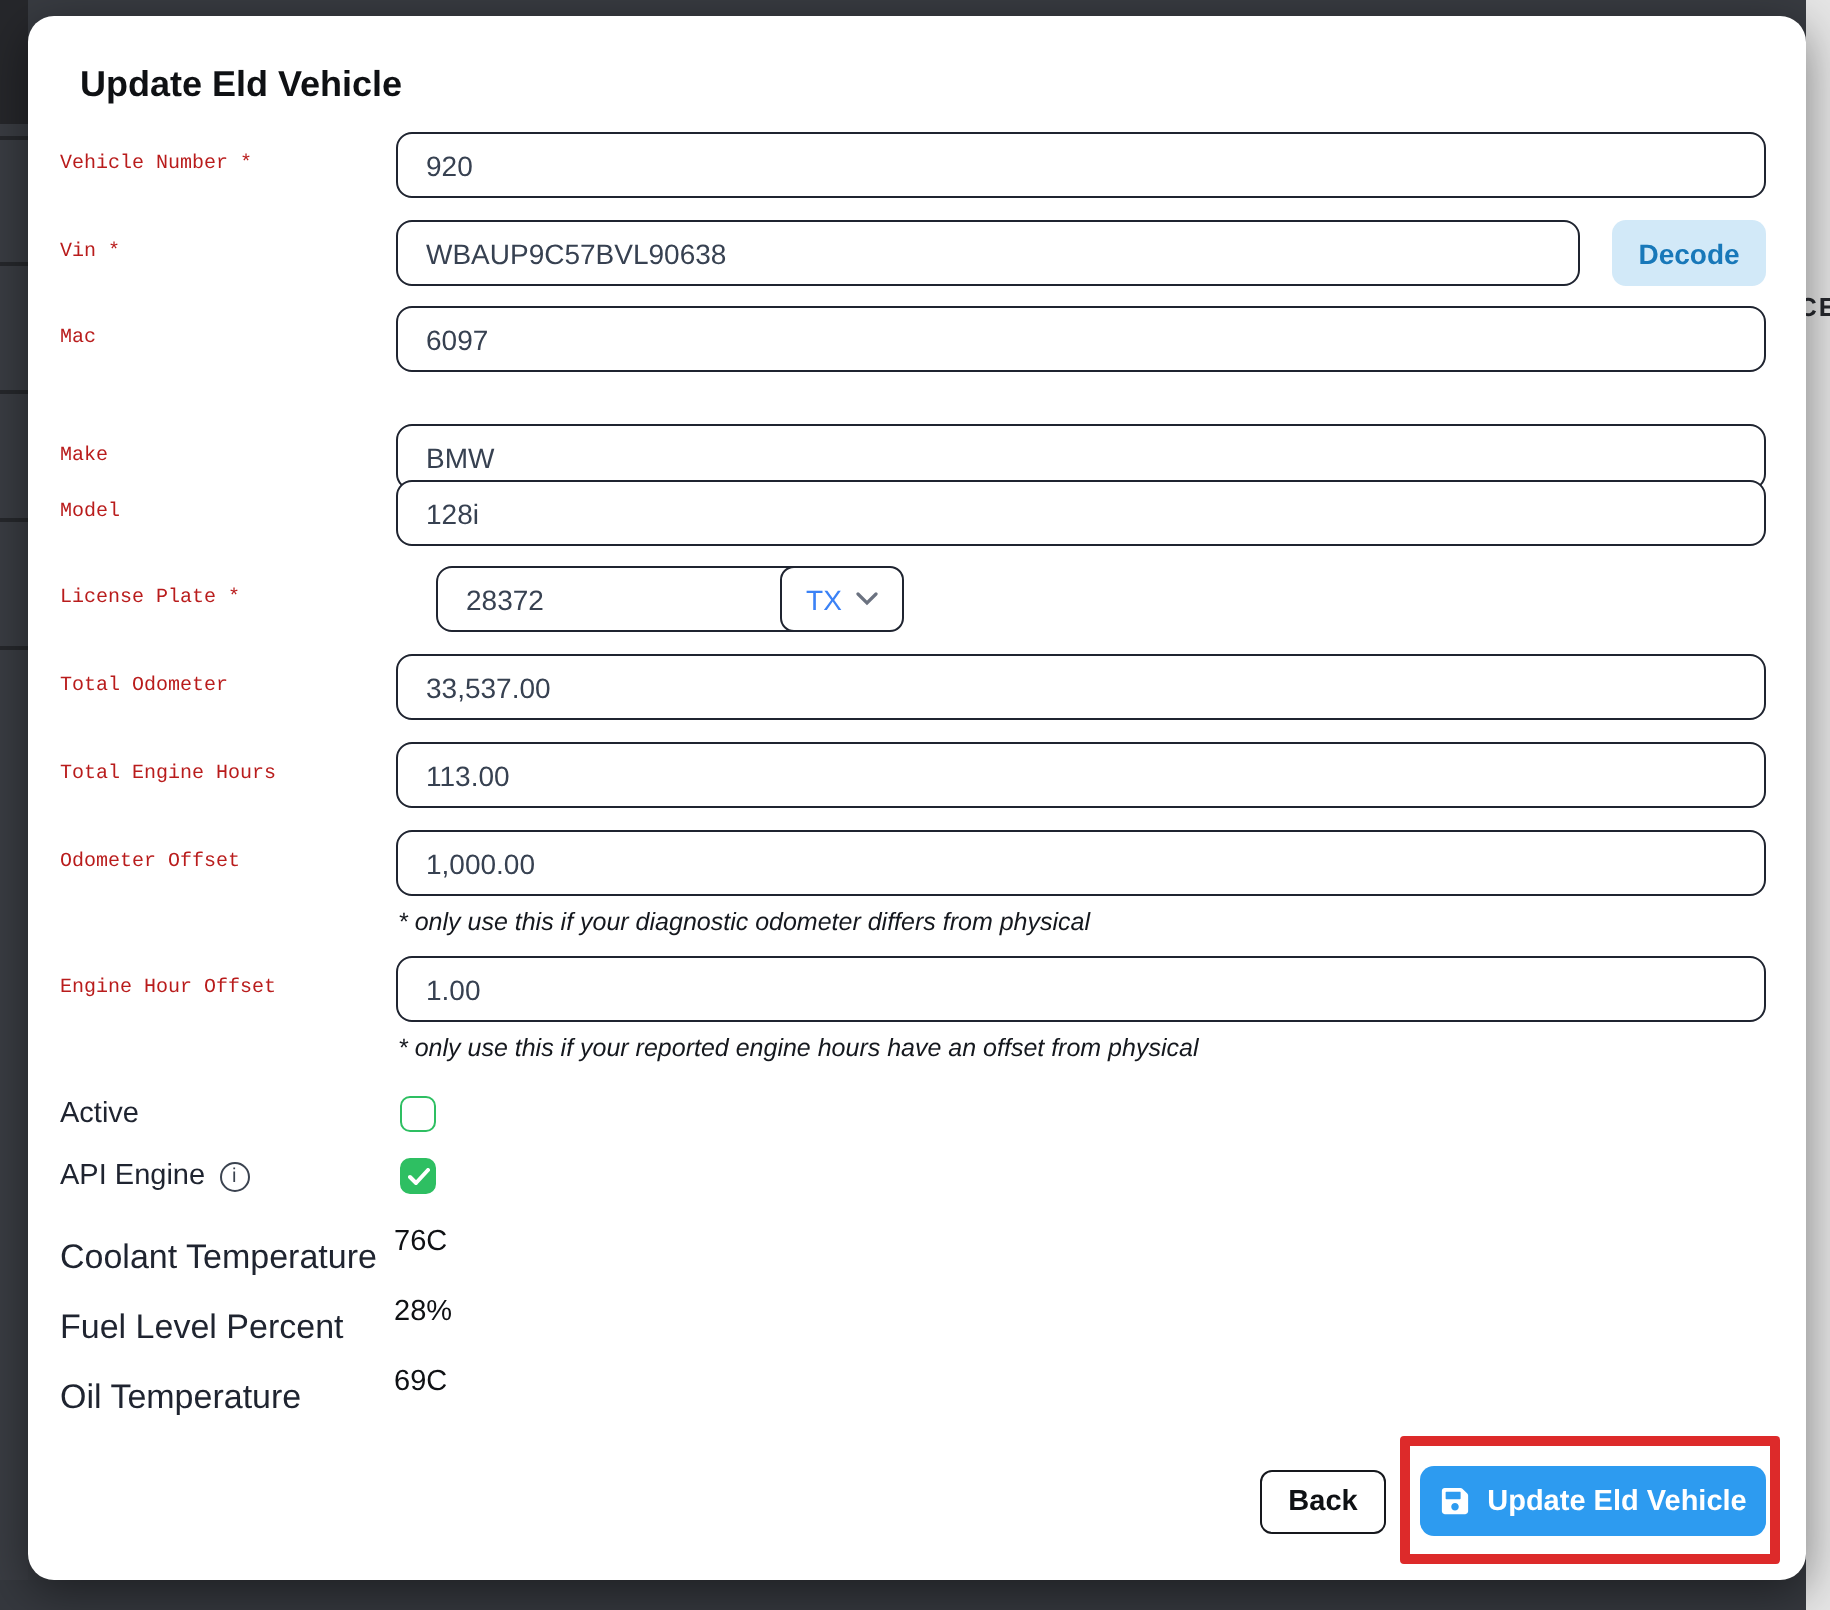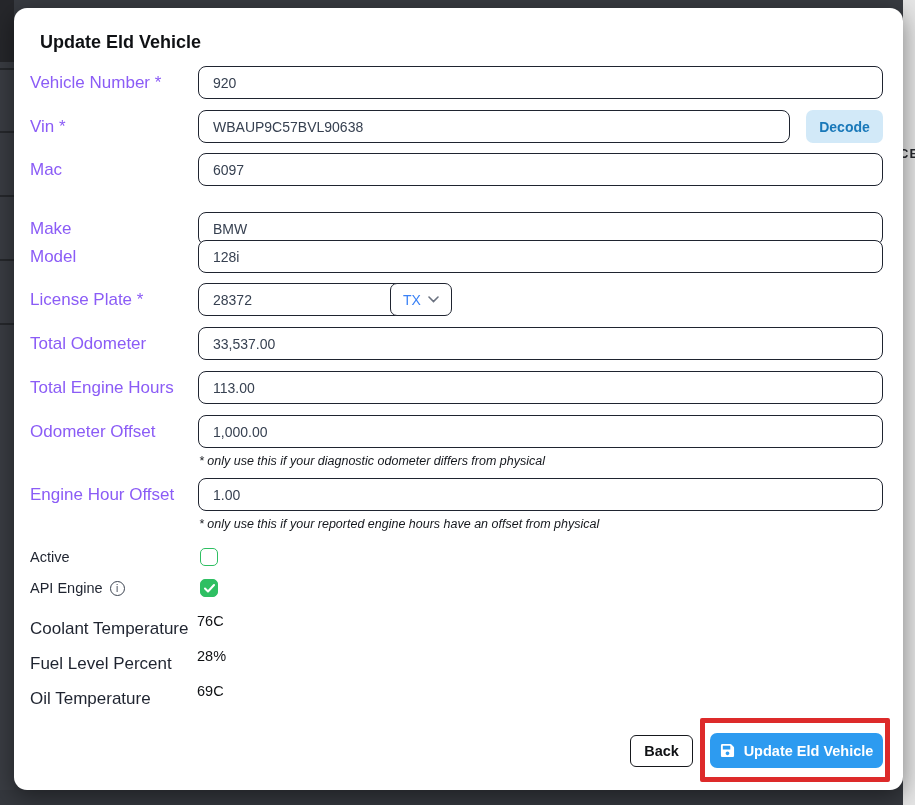--- a/index.html
+++ b/index.html
@@ -40,31 +40,31 @@
   }
   .modal-title {
     position: absolute; left: 26px; top: 24px;
     font-size: 18px; font-weight: bold; color: #0f1114;
   }
   
   .row { position: absolute; left: 0; width: 889px; height: 33px; }
   .row-label {
     position: absolute; left: 16px; top: 0; height: 33px;
     display: flex; align-items: center;
-    font-size: 17px; color: #8b5cf6;
+    font-size: 10px; color: #b91c1c; font-family: Liberation Mono, monospace;
   }
   .text-input {
     position: absolute; left: 184px; top: 0; height: 33px; width: 685px;
     border: 1px solid #1f2430; border-radius: 8px;
     padding: 0 14px; font-size: 14px; color: #374151;
     font-family: "Liberation Sans", sans-serif;
     background: #fff; outline: none;
   }
   .vin-input { width: 592px; }
-  .plate-input { width: 210px; }
+  .plate-input { width: 210px; margin-left: 20px; }
   .decode-btn {
     position: absolute; left: 792px; top: 0; width: 77px; height: 33px;
     background: #d2e9f8; color: #1878b9;
     border: none; border-radius: 7px;
     font-size: 14px; font-weight: bold;
     font-family: "Liberation Sans", sans-serif;
     cursor: pointer;
   }
   .state-select {
     position: absolute; left: 376px; top: 0; width: 62px; height: 33px;

